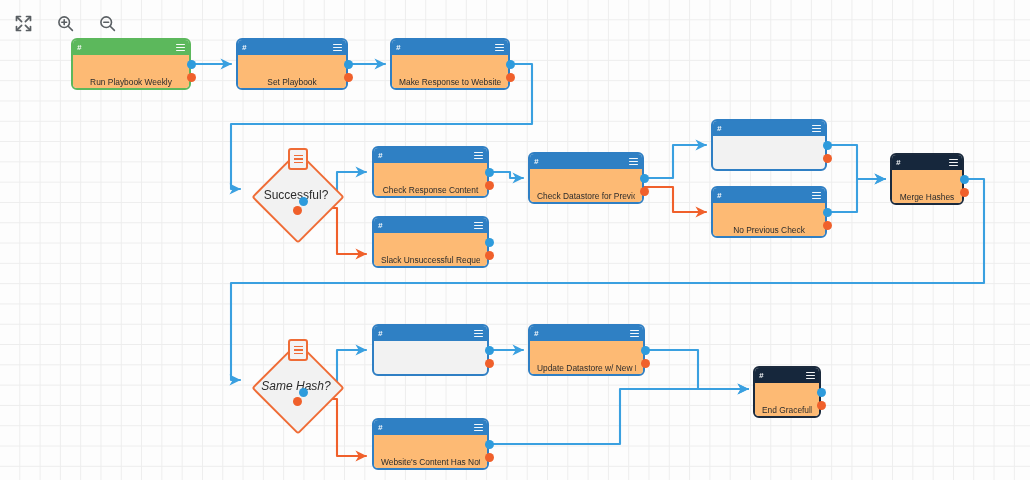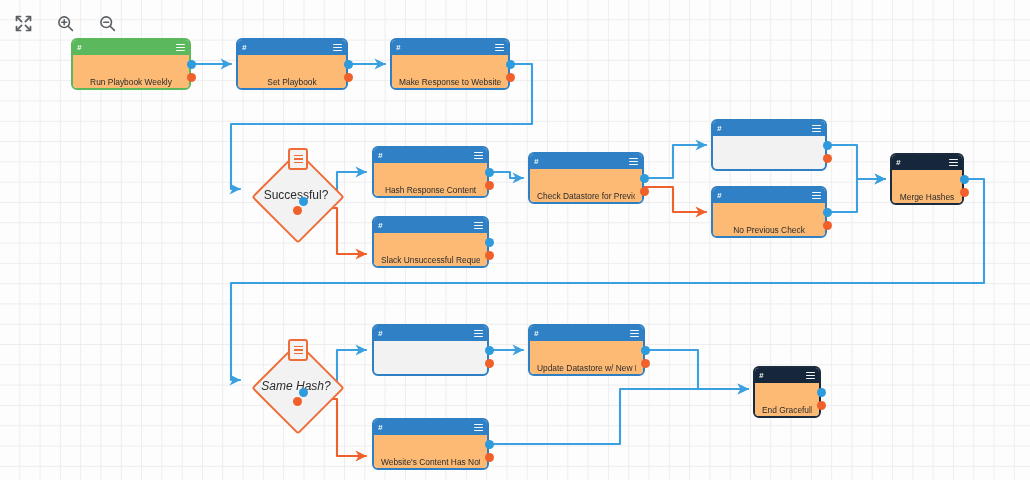--- a/index.html
+++ b/index.html
@@ -358,21 +358,21 @@
         <div class="node-inner">
           <div class="node-header">
             <span class="hdr-left">#</span>
             <span class="hdr-menu">
               <i></i>
               <i></i>
               <i></i>
             </span>
           </div>
           <div class="node-body">
-            <div class="node-label">Hash Response Content</div>
+            <div class="node-label">Check Response Content</div>
           </div>
         </div>
         <span class="port out-blue" style="left:112.5px; top:22px;"></span>
         <span class="port out-orange" style="left:112.5px; top:35px;"></span>
       </div>
       <div class="node blue" style="left: 528px; top: 152px; width: 116px; height: 52px;">
         <div class="node-inner">
           <div class="node-header">
             <span class="hdr-left">#</span>
             <span class="hdr-menu">

